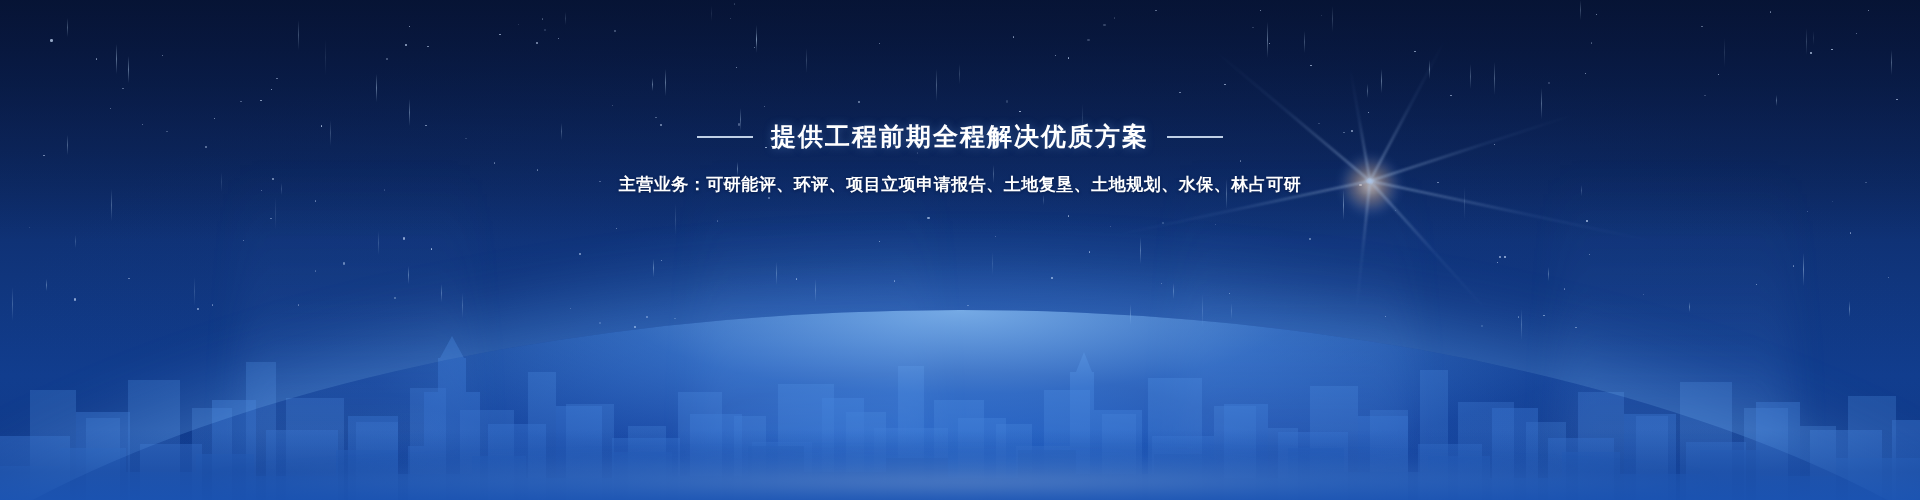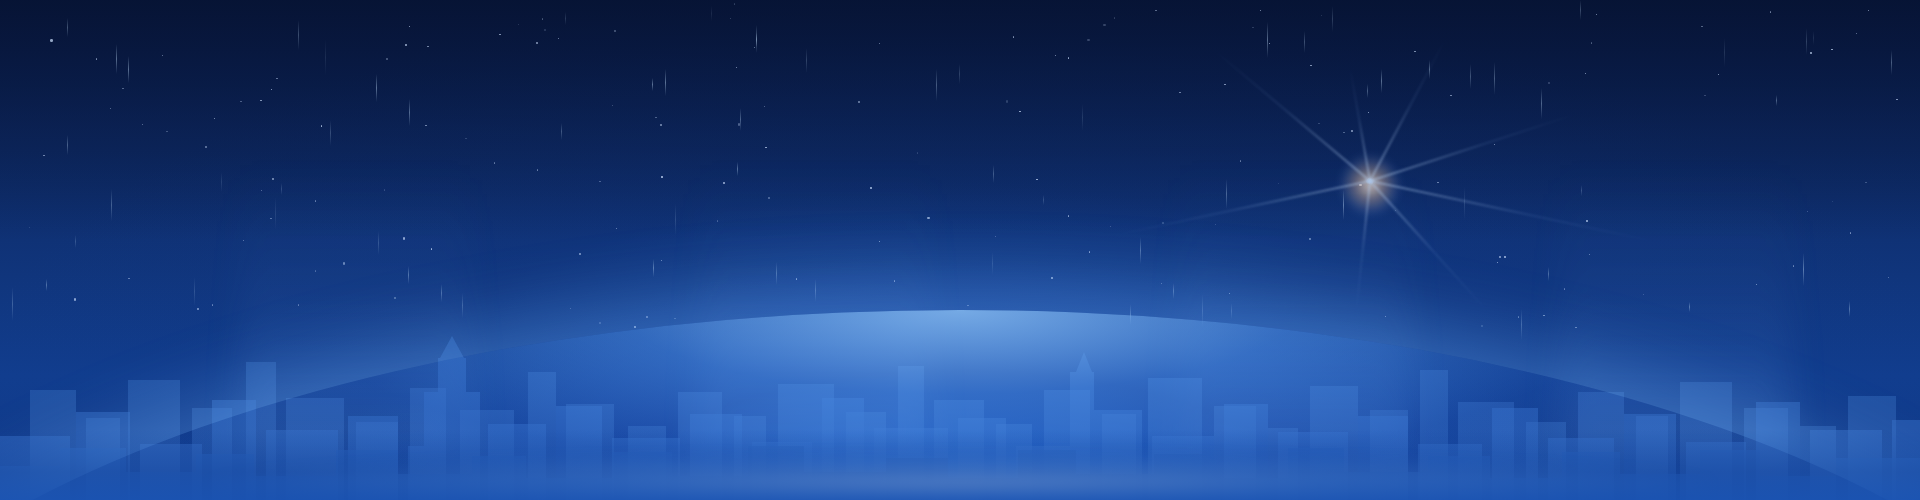--- a/index.html
+++ b/index.html
@@ -527,16 +527,22 @@
       <rect x="1836" y="218" width="84" height="42"></rect>
     </g>
   </svg>
 
   <div class="horizon"></div>
   <div class="horizon-line"></div>
   <div class="bottom-fade"></div>
 
   <div class="content">
 
-
+    <div class="sub-row">
+      <span class="sub-rule"></span>
+      <span class="sub-title">提供工程前期全程解决优质方案</span>
+      <span class="sub-rule"></span>
+    </div>
+
+    <div class="biz-line">主营业务：可研能评、环评、项目立项申请报告、土地复垦、土地规划、水保、林占可研</div>
   </div>
 
 </div>
 
 </body></html>

